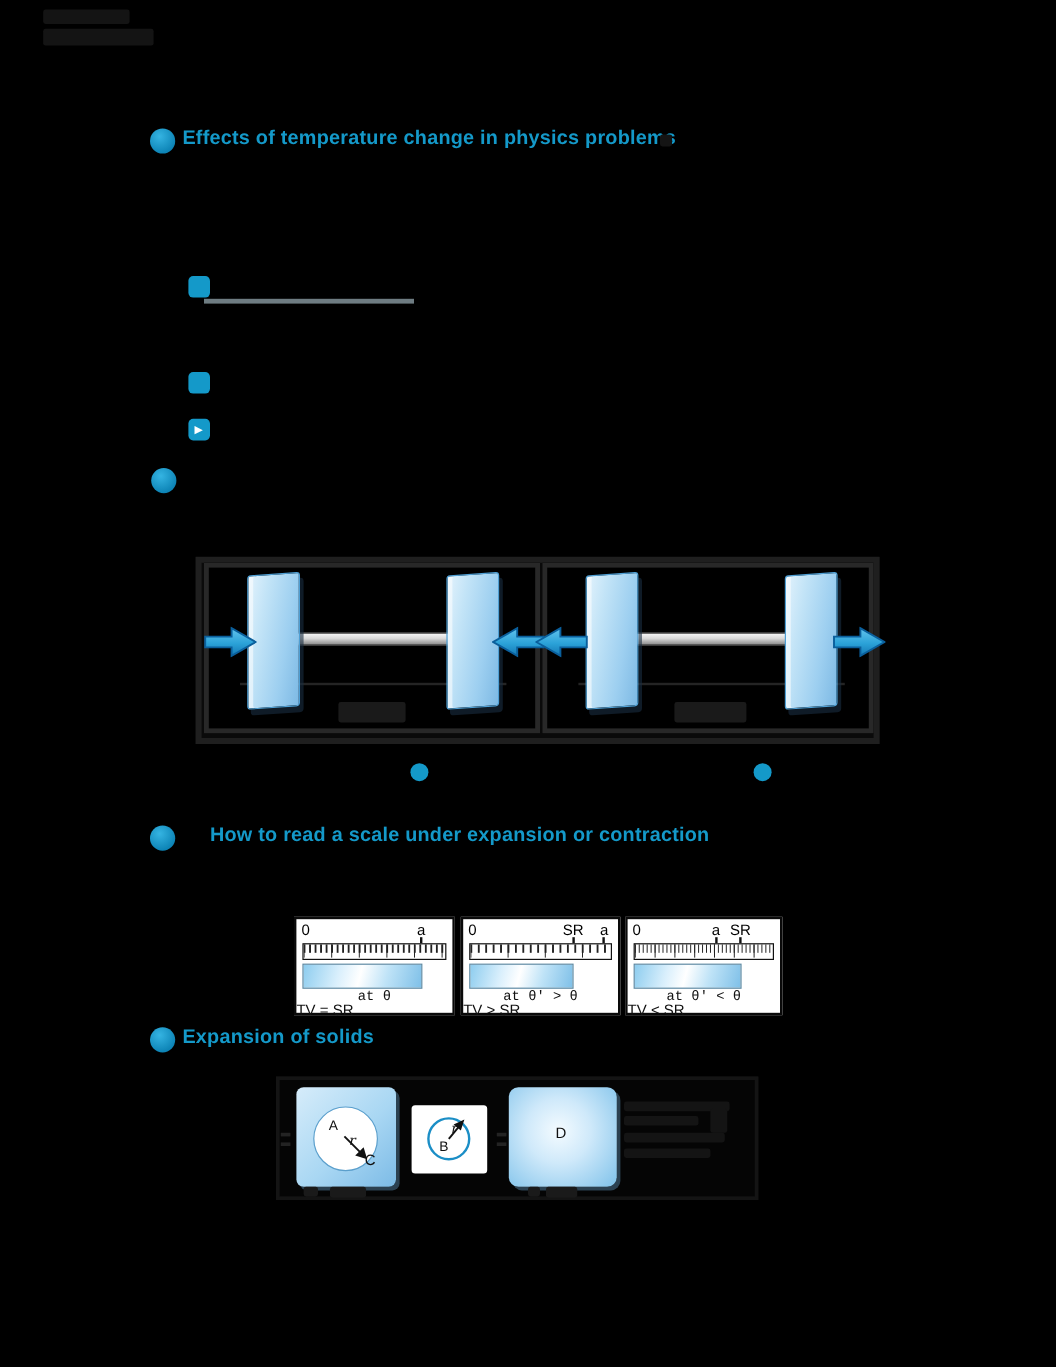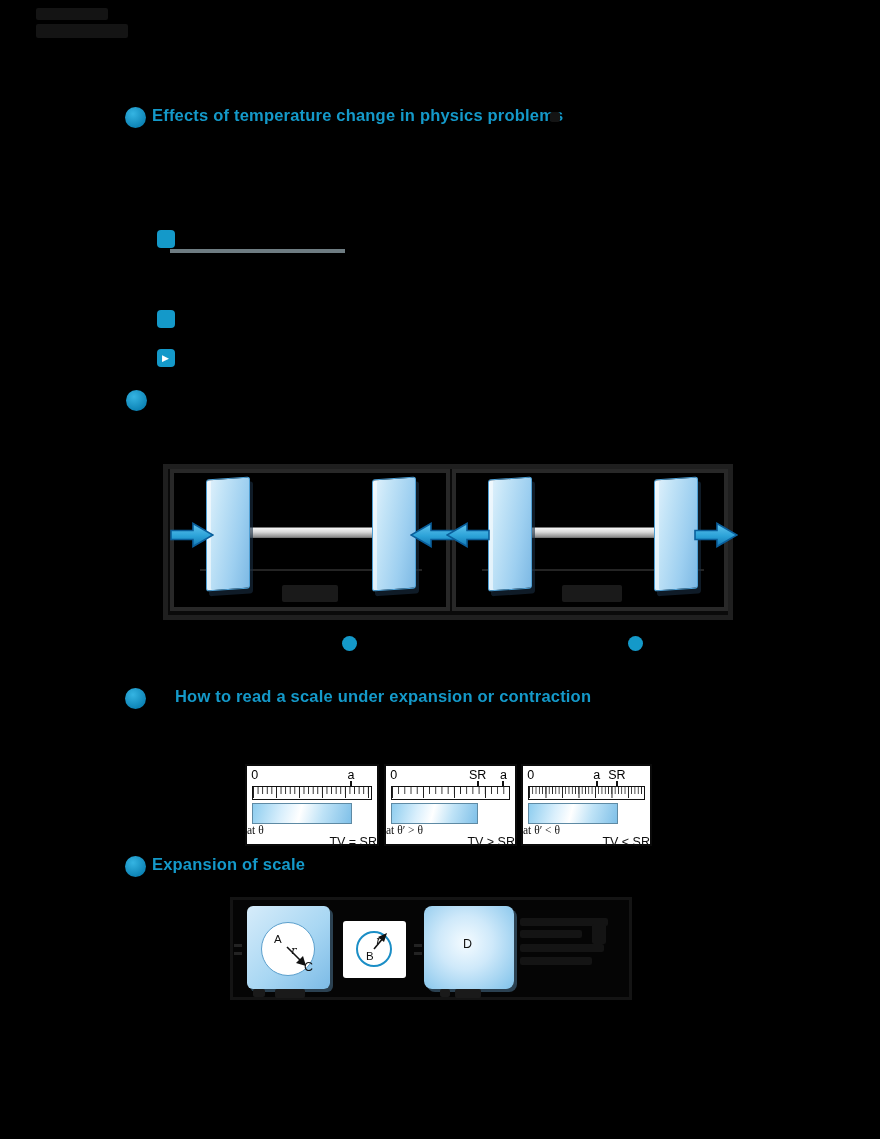--- a/index.html
+++ b/index.html
@@ -32,22 +32,22 @@
   .scale-label{position:absolute;top:2px;transform:translateX(-50%);font-size:12.5px;color:#000;}
   .ptick{position:absolute;top:15px;width:2px;height:6px;background:#111;transform:translateX(-50%);}
   .ruler{position:absolute;left:4%;right:4%;top:20px;height:14px;background:#fff;border:1px solid #111;box-sizing:border-box;}
   .ticks{position:absolute;left:0;top:0;width:100%;
          background-image:linear-gradient(90deg,#222 0 1.2px,transparent 1.2px);
          background-repeat:repeat-x;}
   .ticks.short{height:7px;}
   .ticks.long{height:11px;}
   .bar{position:absolute;left:4%;top:37px;height:21px;border:1px solid #5e8aa4;box-sizing:border-box;
        background:linear-gradient(105deg,#8ecdef 0%,#d9effc 30%,#ffffff 48%,#bfe3f7 70%,#7fc0e8 100%);}
-  .cond{position:absolute;left:0;right:0;top:58px;font-family:Liberation Serif, serif;font-size:11.5px;color:#111;}
-  .rel{position:absolute;left:0;right:0;top:69px;text-align:right;font-size:12.5px;color:#111;}
+  .cond{position:absolute;left:0;right:0;top:58px;text-align:center;font-family:Liberation Mono, monospace;font-size:11.5px;color:#111;}
+  .rel{position:absolute;left:0;right:0;top:69px;text-align:left;font-size:12.5px;color:#111;}
   
   .fig3-frame{position:absolute;left:230px;top:897px;width:402px;height:103px;border:3px solid #141414;box-sizing:border-box;background:#050505;}
   .plateC{position:absolute;left:247px;top:906px;width:83px;height:83px;border-radius:6px;
           background:linear-gradient(135deg,#d6ecfa 0%,#a9d7f3 55%,#7cbbe6 100%);
           box-shadow:3px 3px 0 rgba(90,140,175,.45);}
   .plateD{position:absolute;left:424px;top:906px;width:90px;height:83px;border-radius:8px;
           background:radial-gradient(circle at 46% 44%,#f4fbff 0%,#cfe9fa 40%,#7fc2ea 100%);
           box-shadow:3px 3px 0 rgba(90,140,175,.45);}
   .panelB{position:absolute;left:343px;top:921px;width:63px;height:57px;background:#fff;border-radius:3px;}
   .holeA{position:absolute;left:261px;top:922px;width:54px;height:54px;border-radius:50%;background:#fff;border:1.5px solid #5b9fcc;box-sizing:border-box;}
@@ -180,21 +180,21 @@
     <div class="ruler">
         <div class="ticks short" style="background-size: 3.3px 100%;"></div>
         <div class="ticks long" style="background-size: 16.5px 100%;"></div>
       </div>
     <div class="bar" style="width: 71%;"></div>
     <div class="cond">at θ′ &lt; θ</div>
     <div class="rel">TV &lt; SR</div>
   </div>
 
   <div class="dot-icon" style="left:125px;top:856px;"></div>
-  <div class="heading" style="left:152px;top:855px;">Expansion of scale</div>
+  <div class="heading" style="left:152px;top:855px;">Expansion of solids</div>
 
   <div class="fig3-frame"></div>
   <div class="plateC"></div>
   <div class="holeA"></div>
   <span class="f3label" style="left:274px;top:933px;">A</span>
   <span class="f3label serif" style="left:291px;top:943px;">r</span>
   <svg class="abs" style="left:284px;top:944px;" width="26" height="27">
     <line x1="3" y1="3" x2="19" y2="19" stroke="#111" stroke-width="1.6"></line>
     <polygon points="22,22 12,19 19,12" fill="#111"></polygon>
   </svg>

